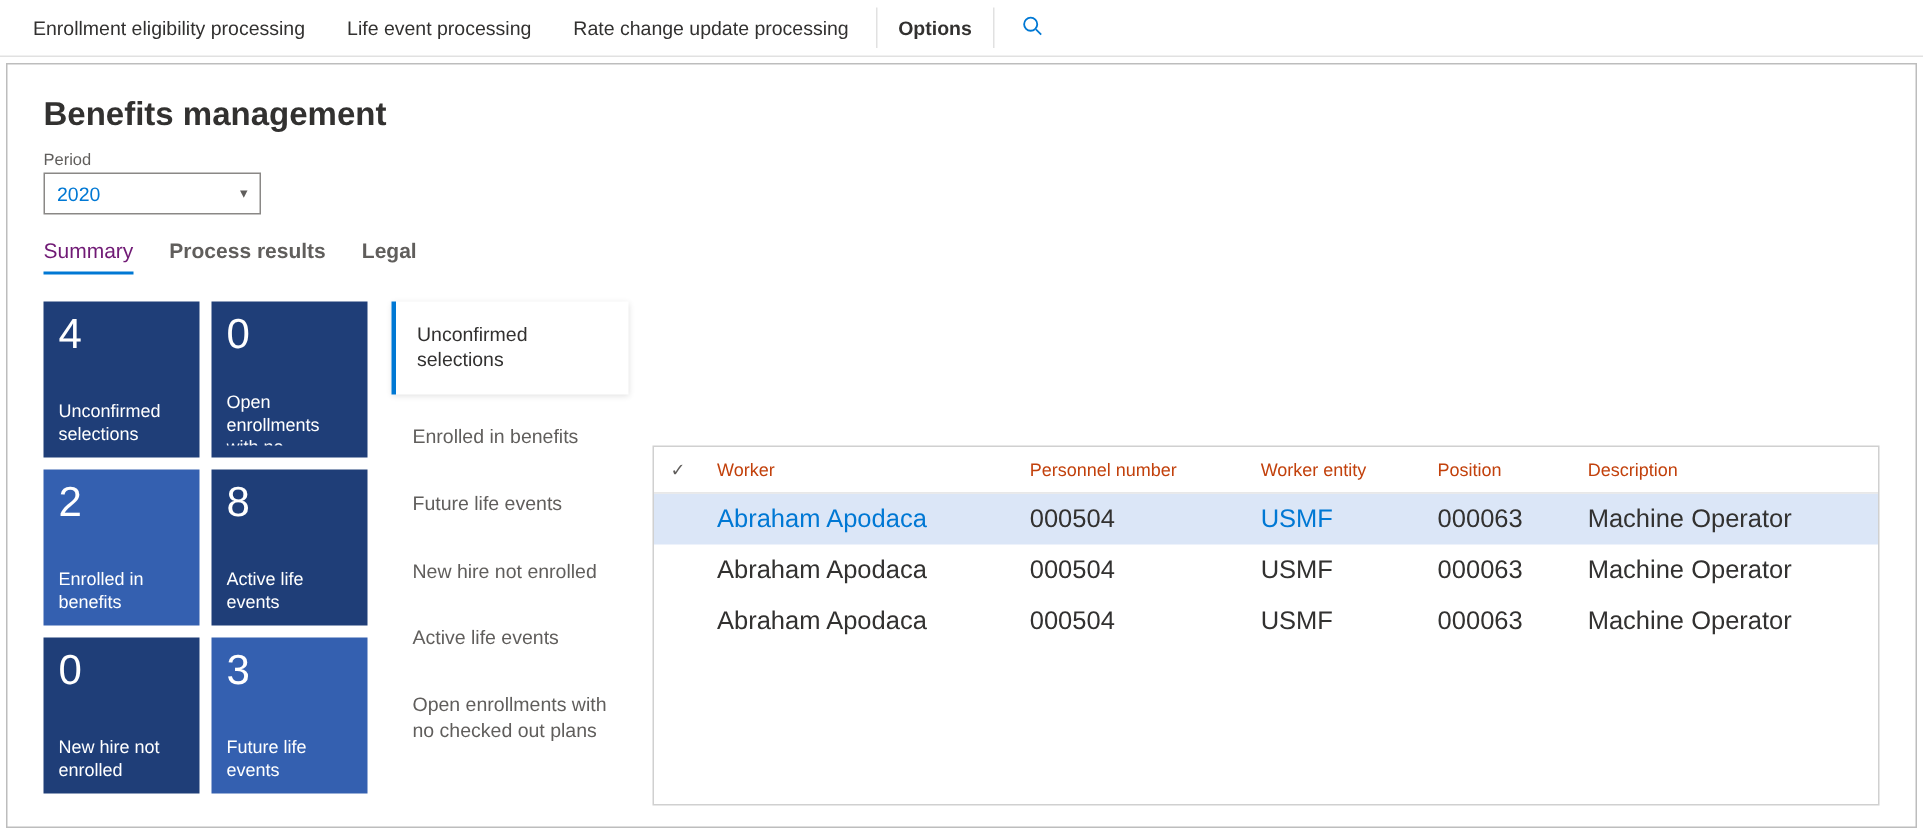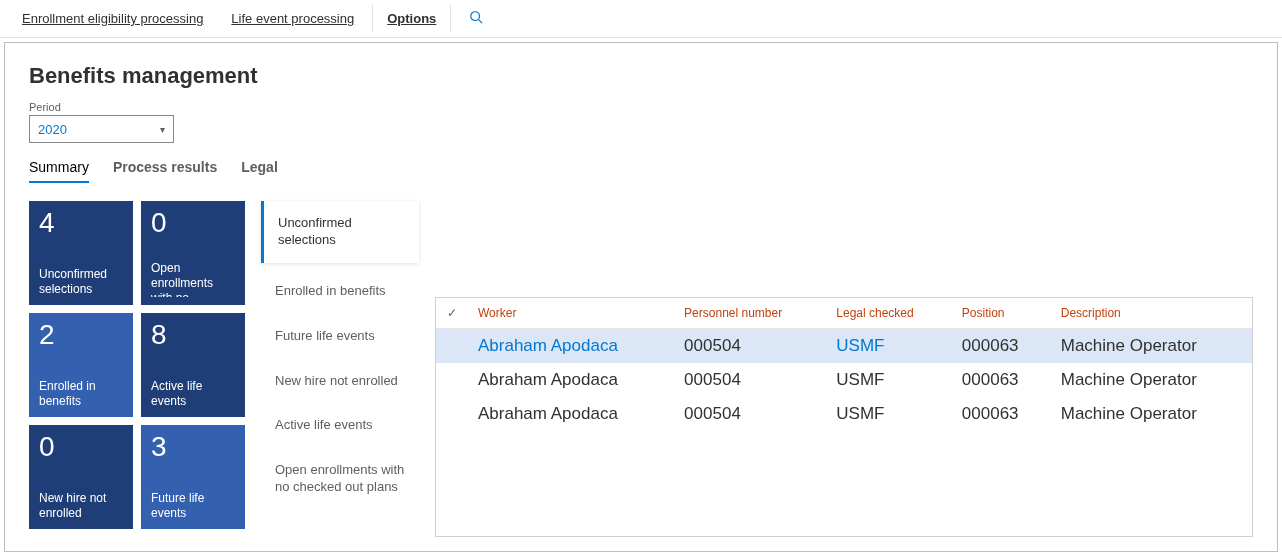--- a/index.html
+++ b/index.html
@@ -12,21 +12,20 @@
       height: 556px;
       overflow: hidden;
     }
     .topbar {
       display: flex;
       align-items: center;
       border-bottom: 1px solid #e1e1e1;
       height: 38px;
       padding: 0 12px;
       gap: 8px;
-      text-decoration: underline;
     }
     .topbar-item {
       padding: 6px 10px;
       font-size: 13px;
       color: #323130;
       cursor: pointer;
       white-space: nowrap;
     }
     .topbar-item.active {
       font-weight: 600;
@@ -81,21 +80,21 @@
       margin-bottom: 18px;
     }
     .tab {
       font-size: 14px;
       color: #605e5c;
       padding-bottom: 6px;
       cursor: pointer;
       font-weight: bold;
     }
     .tab.active {
-      color: #000000;
+      color: #701a75;
       border-bottom: 2px solid #0078d4;
       font-weight: 400;
     }
     .content {
       display: flex;
       gap: 16px;
     }
     .tile-grid {
       display: grid;
       grid-template-columns: repeat(2, 104px);
@@ -180,20 +179,21 @@
     tr.selected td.link,
     tr.selected td.link2 { color: #0078d4; }
     td.link { color: #0078d4; cursor: pointer; }
   </style>
 </head>
 <body>
 
 <div class="topbar">
   <div class="topbar-item">Enrollment eligibility processing</div>
   <div class="topbar-item">Life event processing</div>
+  <div class="topbar-item">Rate change update processing</div>
   <div class="topbar-item active">Options</div>
   <div class="search-icon">
     <svg width="14" height="14" viewBox="0 0 16 16" fill="none" stroke="currentColor" stroke-width="1.4">
       <circle cx="7" cy="7" r="5"></circle>
         <line x1="11" y1="11" x2="15" y2="15"></line>
     </svg>
   </div>
 </div>
 
 <div class="page">
@@ -249,21 +249,21 @@
       <div class="category-item">Open enrollments with no checked out plans</div>
     </div>
 
     <div class="table-wrap">
       <table>
         <thead>
           <tr>
             <th class="check-col">✓</th>
             <th>Worker</th>
             <th>Personnel number</th>
-            <th>Legal checked</th>
+            <th>Worker entity</th>
             <th>Position</th>
             <th>Description</th>
           </tr>
         </thead>
         <tbody>
           <tr class="selected">
             <td class="check-col"></td>
             <td class="link">Abraham Apodaca</td>
             <td>000504</td>
             <td class="link2">USMF</td>

